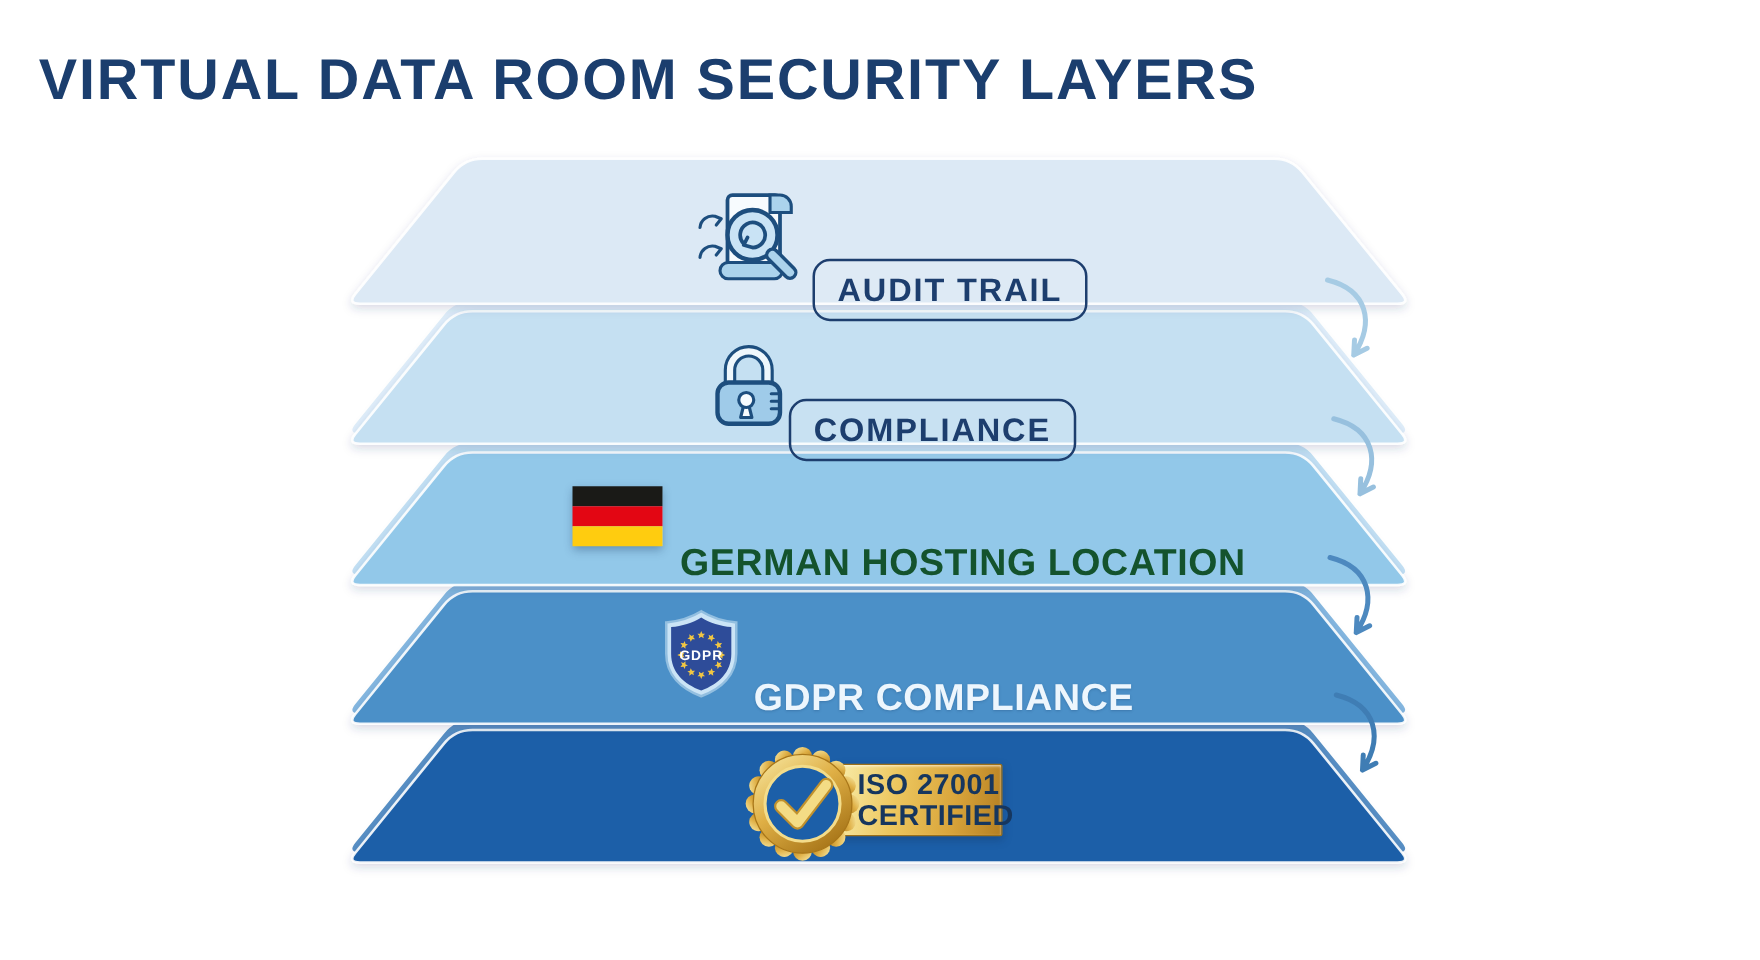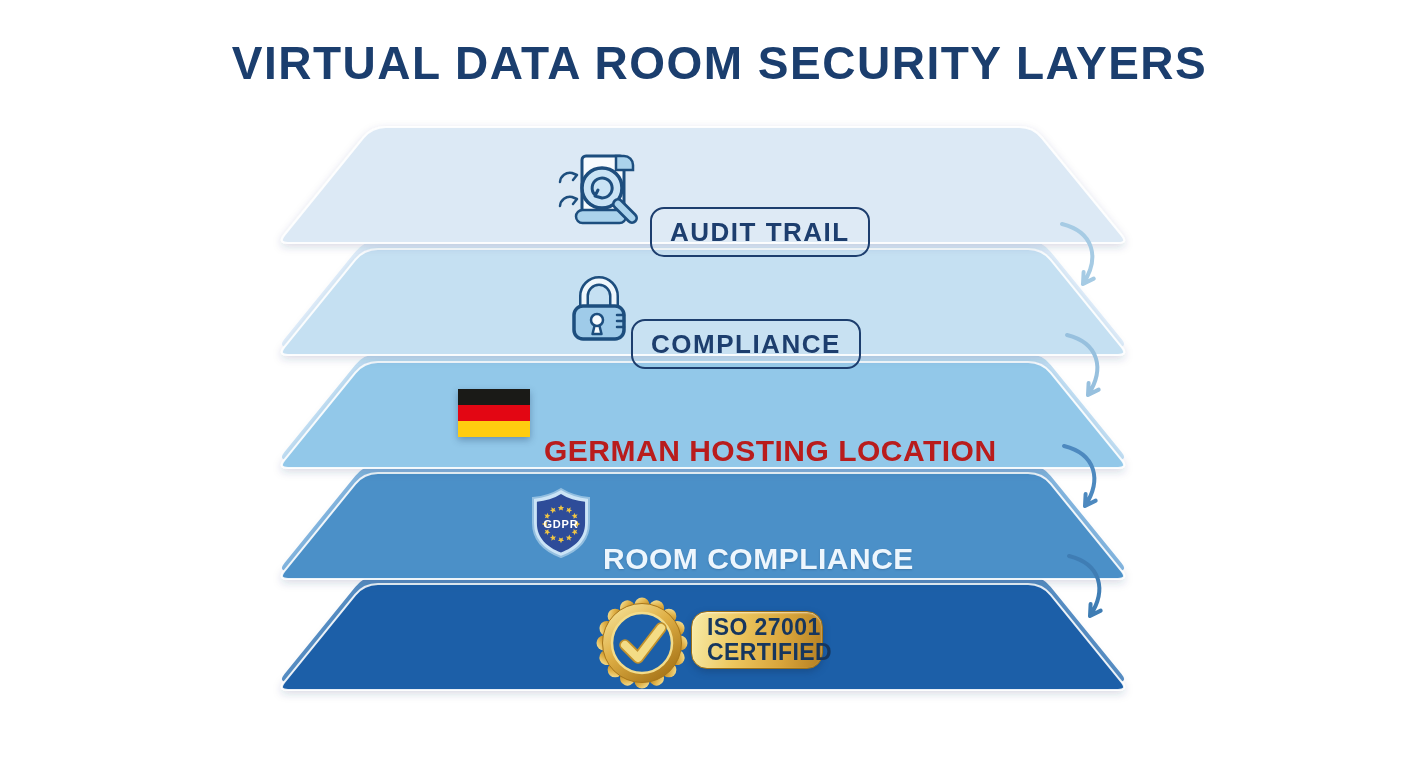--- a/index.html
+++ b/index.html
@@ -6,43 +6,43 @@
   .canvas{
     position:relative;width:1408px;height:768px;background:#ffffff;overflow:hidden;
     font-family:"Liberation Sans",sans-serif;
   }
   .bg-svg{position:absolute;left:0;top:0;z-index:0;}
   .body-shape{stroke:rgba(255,255,255,0.9);stroke-width:2;filter:url(#softShadow);}
   .rim-shape{stroke:none;}
   .arrow{fill:none;stroke-width:4;stroke-linecap:round;stroke-linejoin:round;}
 
   .title{
-    position:absolute;left:0;right:0;top:36px;z-index:1;text-align:center;
+    position:absolute;left:0;right:0;top:36px;z-index:1;text-align:left;
     font-size:46px;font-weight:bold;letter-spacing:1.5px;color:#1B3E6E;padding-left:31px;
   }
 
   .row-label{position:absolute;z-index:1;transform:translateY(-50%);white-space:nowrap;font-weight:bold;margin-top:38px;}
   .pill{
     display:inline-flex;align-items:center;height:46px;padding:0 18px;
     border:2.5px solid #1D3E6E;border-radius:14px;color:#1D3E6E;
     font-size:26px;letter-spacing:1.5px;background:rgba(255,255,255,0.06);
   }
-  .plain-navy{font-size:30px;letter-spacing:0.5px;color:#b91c1c;}
+  .plain-navy{font-size:30px;letter-spacing:0.5px;color:#14532d;}
   .plain-light{font-size:30px;letter-spacing:0.5px;color:#EDF6FD;text-shadow:0 1px 2px rgba(20,50,90,0.25);}
 
   .icn{position:absolute;z-index:2;overflow:visible;}
   .flag-svg{box-shadow:0 3px 7px rgba(20,50,90,0.35);}
 
   .iso-pill{
     position:absolute;z-index:1;left:670px;top:611px;width:132px;height:58px;
-    border-radius:16px;border:1px solid #9C7018;box-sizing:border-box;
+    border-radius:2px;border:1px solid #9C7018;box-sizing:border-box;
     background:linear-gradient(100deg,#F8ECA9 0%,#EDC75F 35%,#D9A53B 70%,#B57F22 100%);
     box-shadow:inset 0 1px 2px rgba(255,255,255,0.65), 0 3px 7px rgba(20,50,90,0.35);
     display:flex;flex-direction:column;justify-content:center;padding-left:15px;
-    color:#16365E;font-weight:bold;font-size:23px;line-height:1.1;letter-spacing:0.4px;margin-left:21px;
+    color:#16365E;font-weight:bold;font-size:23px;line-height:1.1;letter-spacing:0.4px;
   }
   .gdpr-text{font:bold 11px "Liberation Sans",sans-serif;letter-spacing:0.8px;fill:#FFFFFF;}
 </style>
 </head>
 <body>
 
 <div class="canvas">
 
   <svg class="bg-svg" width="1408" height="768" viewBox="0 0 1408 768">
     <defs>
@@ -127,21 +127,21 @@
       <use href="#euStar" transform="translate(33,37) rotate(150) translate(0,-16)" fill="#F1C643"></use>
       <use href="#euStar" transform="translate(33,37) rotate(180) translate(0,-16)" fill="#F1C643"></use>
       <use href="#euStar" transform="translate(33,37) rotate(210) translate(0,-16)" fill="#F1C643"></use>
       <use href="#euStar" transform="translate(33,37) rotate(240) translate(0,-16)" fill="#F1C643"></use>
       <use href="#euStar" transform="translate(33,37) rotate(270) translate(0,-16)" fill="#F1C643"></use>
       <use href="#euStar" transform="translate(33,37) rotate(300) translate(0,-16)" fill="#F1C643"></use>
       <use href="#euStar" transform="translate(33,37) rotate(330) translate(0,-16)" fill="#F1C643"></use>
     </g>
     <text x="33" y="41" text-anchor="middle" class="gdpr-text">GDPR</text>
   </svg>
-  <div class="row-label plain-light" style="left:603px;top:521px">ROOM COMPLIANCE</div>
+  <div class="row-label plain-light" style="left:603px;top:521px">GDPR COMPLIANCE</div>
 
   <div class="iso-pill">
     <span>ISO 27001</span>
     <span>CERTIFIED</span>
   </div>
   <svg class="icn" style="left:594px;top:595px" width="96" height="96" viewBox="0 0 96 96">
     <defs>
       <linearGradient id="goldB" x1="0" y1="0" x2="0.7" y2="1">
         <stop offset="0" stop-color="#F9ECA8"></stop>
         <stop offset="0.5" stop-color="#DFAF45"></stop>

